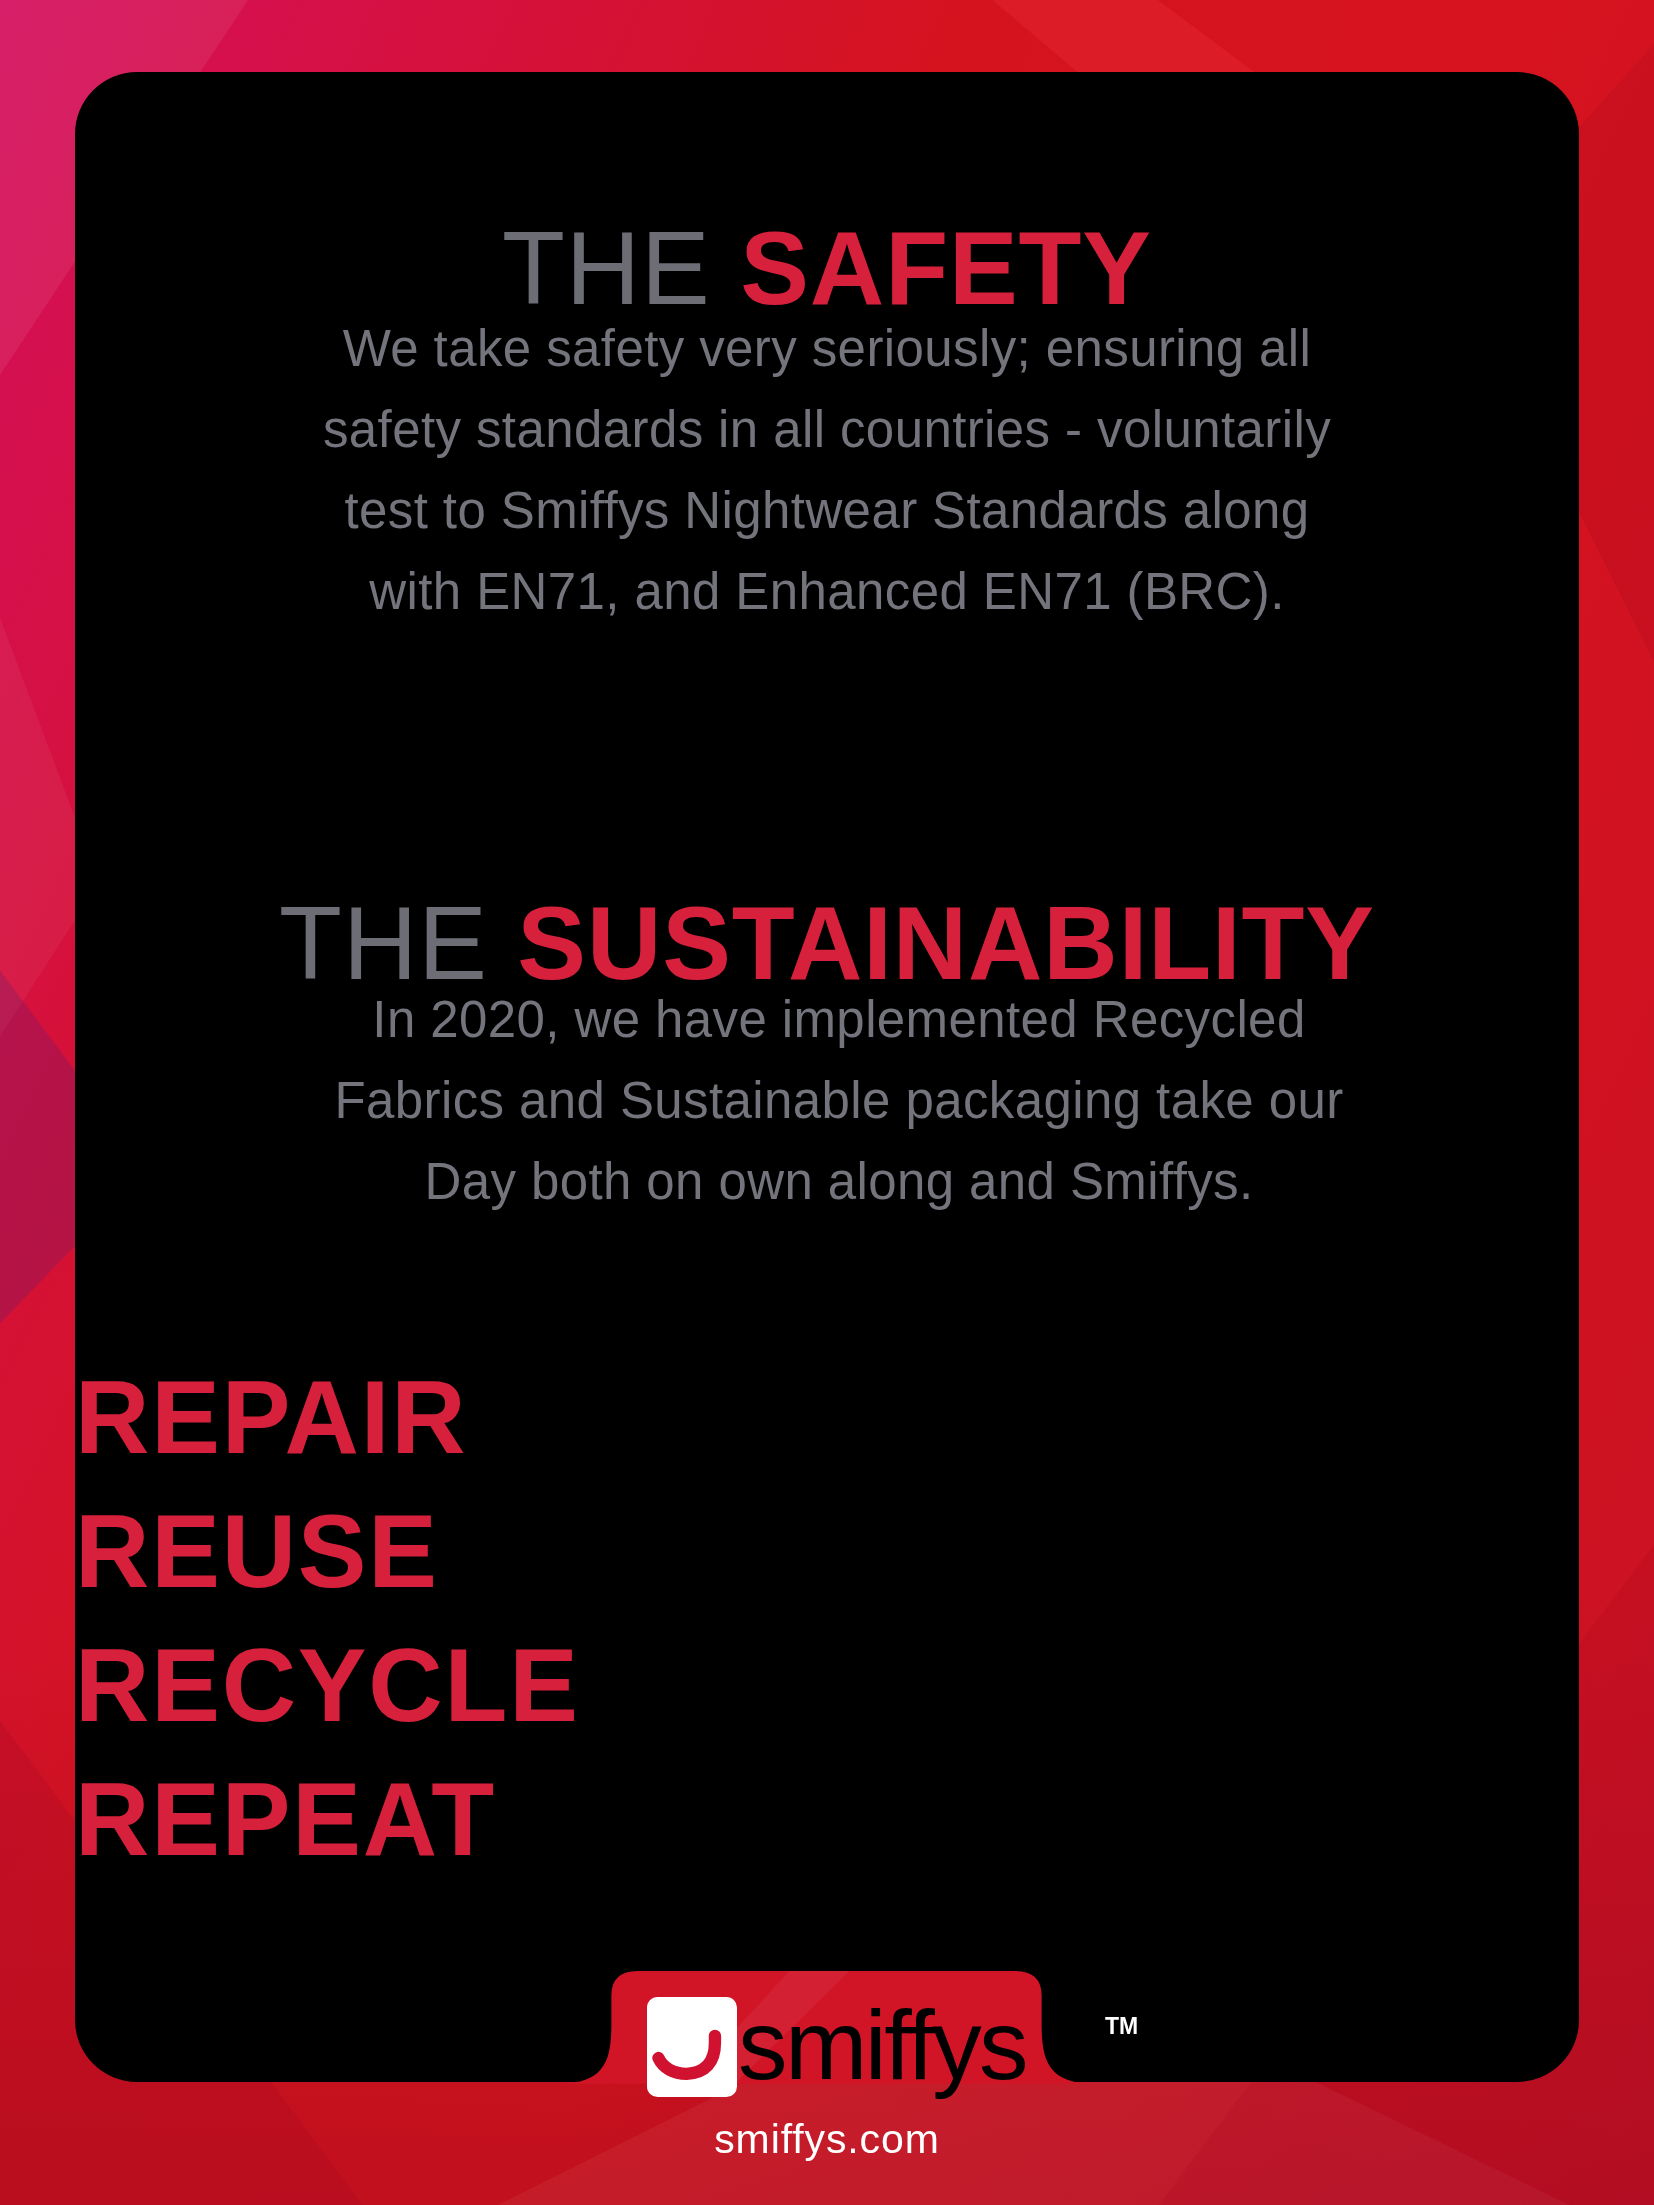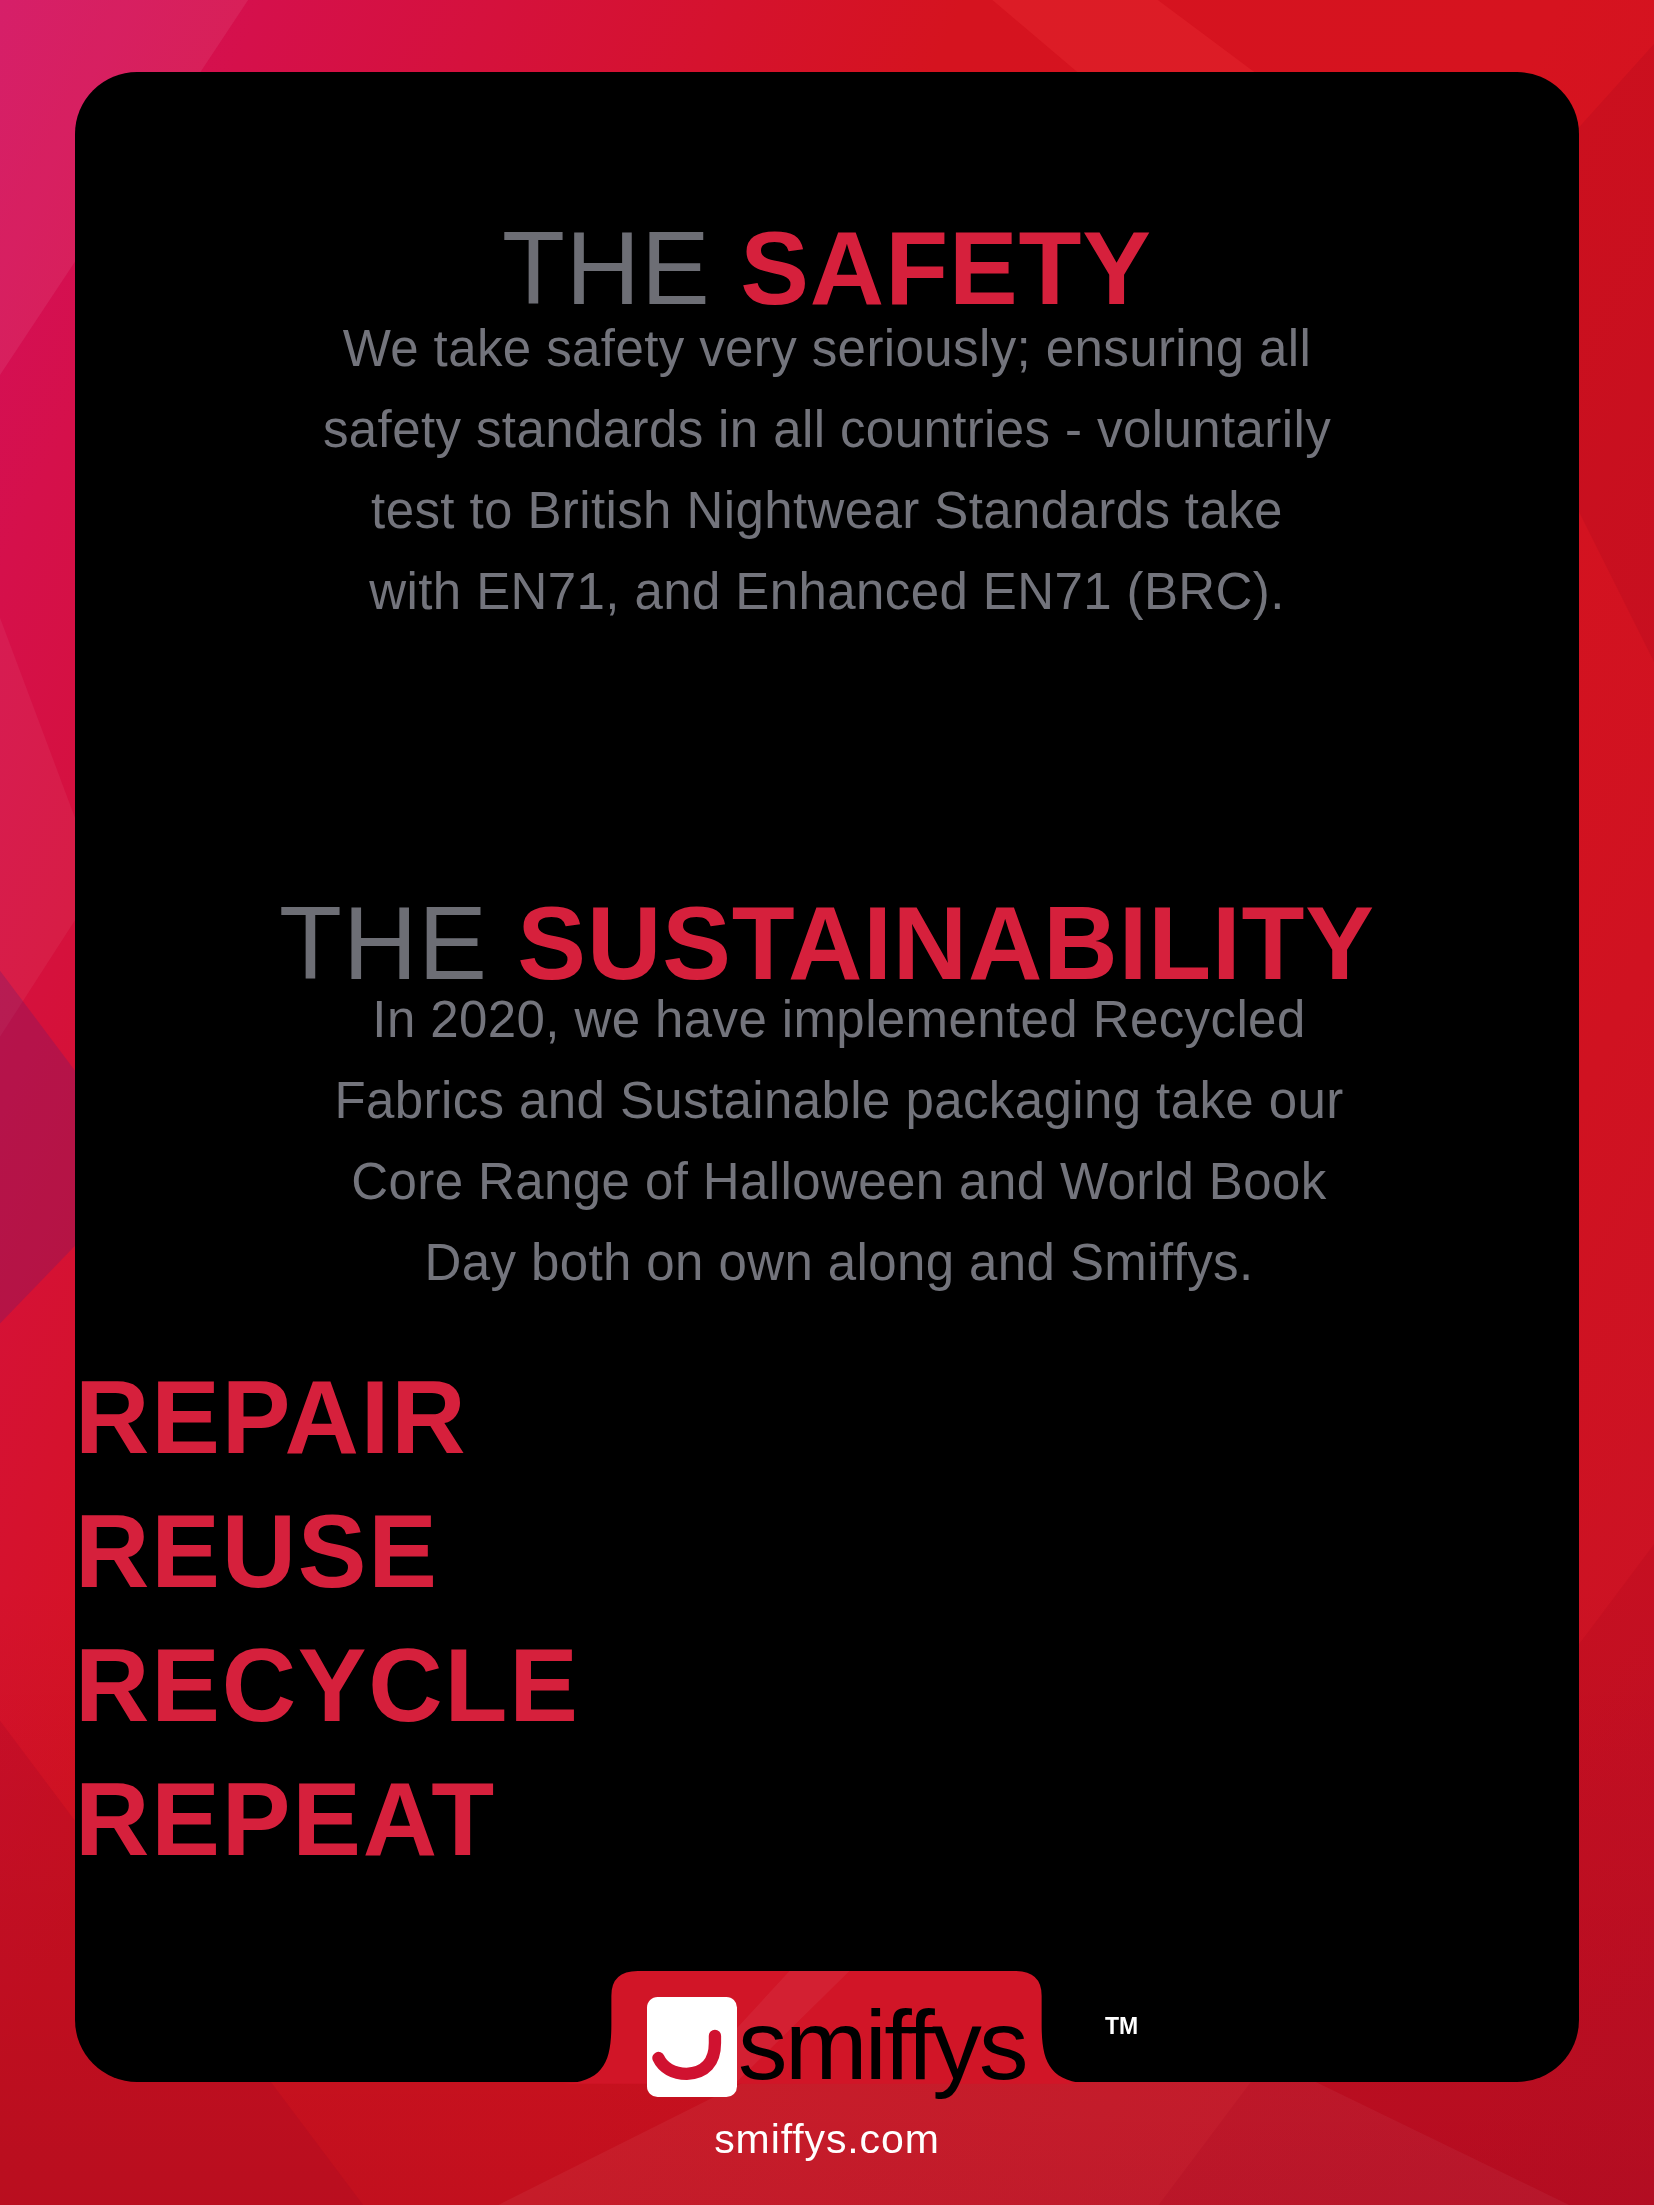--- a/index.html
+++ b/index.html
@@ -83,30 +83,29 @@
   <div class="facet f8"></div>
 </div>
 
 <div class="card">
 
   <h1 class="section-title" id="safety-title"><span class="title-prefix" style="color:#6D6E75">THE</span><span> </span><span style="color:#D6203C">SAFETY</span></h1>
 
   <div class="para" id="safety-para" style="color:#73747C">
     <div>We take safety very seriously; ensuring all</div>
     <div>safety standards in all countries - voluntarily</div>
-    <div>test to British Nightwear Standards take</div>
+    <div>test to Smiffys Nightwear Standards along</div>
     <div>with EN71, and Enhanced EN71 (BRC).</div>
   </div>
 
   <h1 class="section-title" id="sustainability-title"><span class="title-prefix" style="color:#6D6E75">THE</span><span> </span><span style="color:#D6203C">SUSTAINABILITY</span></h1>
 
   <div class="para" id="sustainability-para" style="color:#73747C">
     <div>In 2020, we have implemented Recycled</div>
     <div>Fabrics and Sustainable packaging take our</div>
-    <div>Core Range of Halloween and World Book</div>
     <div>Day both on own along and Smiffys.</div>
   </div>
 
   <div class="slogan" style="color:#D6203C">
     <div>REPAIR</div>
     <div>REUSE</div>
     <div>RECYCLE</div>
     <div>REPEAT</div>
   </div>
 </div>

